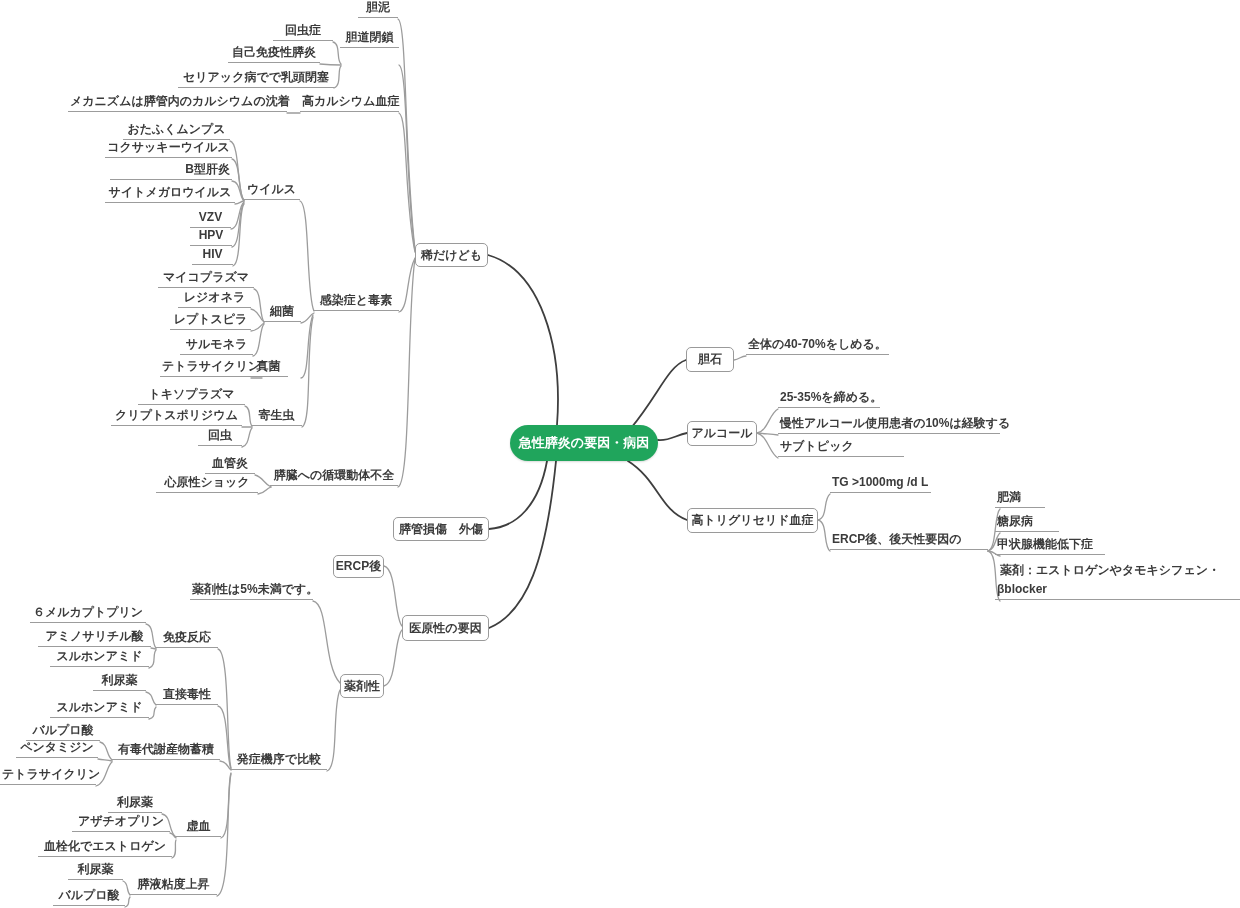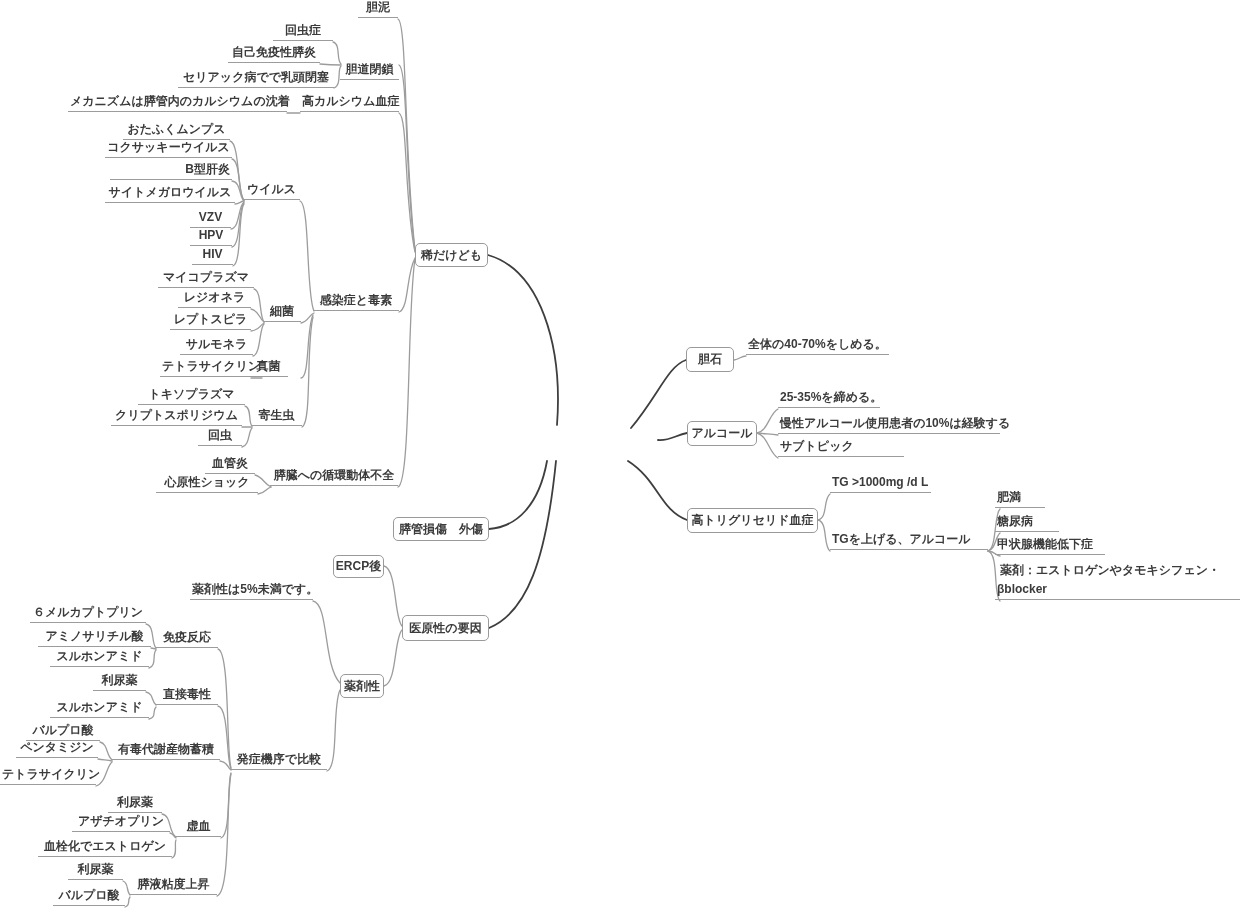--- a/index.html
+++ b/index.html
@@ -100,21 +100,21 @@
       <path d="M488,255 C540,270 563,345 557,425" stroke="#3e3e3e" stroke-width="1.8" stroke-linecap="round" fill="none"></path>
       <path d="M631,428 C658,396 668,366 686,360" stroke="#3e3e3e" stroke-width="1.8" stroke-linecap="round" fill="none"></path>
       <path d="M658,440 C670,441 676,435 687,433" stroke="#3e3e3e" stroke-width="1.8" stroke-linecap="round" fill="none"></path>
       <path d="M628,461 C658,480 660,510 687,520" stroke="#3e3e3e" stroke-width="1.8" stroke-linecap="round" fill="none"></path>
       <path d="M547,461 C539,505 517,527 489,529" stroke="#3e3e3e" stroke-width="1.8" stroke-linecap="round" fill="none"></path>
       <path d="M556,461 C546,560 527,612 489,628" stroke="#3e3e3e" stroke-width="1.8" stroke-linecap="round" fill="none"></path>
     </svg>
   <div id="nodes">
       <div class="box" style="left: 415px; top: 243px; width: 73px; height: 24px; text-align: center;">稀だけども</div>
       <div class="t" style="left: 358px; top: 0px; width: 40px;">胆泥</div>
-      <div class="t" style="left: 340px; top: 62px; width: 59px;">胆道閉鎖</div>
+      <div class="t" style="left: 340px; top: 30px; width: 59px;">胆道閉鎖</div>
       <div class="t" style="left: 273px; top: 23px; width: 60px;">回虫症</div>
       <div class="t" style="left: 228px; top: 45px; width: 92px;">自己免疫性膵炎</div>
       <div class="t" style="left: 178px; top: 70px; width: 156px;">セリアック病でで乳頭閉塞</div>
       <div class="t" style="left: 300px; top: 94px; width: 99px;">高カルシウム血症</div>
       <div class="t" style="left: 68px; top: 94px; width: 219px;">メカニズムは膵管内のカルシウムの沈着</div>
       <div class="t" style="left: 313px; top: 293px; width: 86px;">感染症と毒素</div>
       <div class="t" style="left: 243px; top: 182px; width: 57px;">ウイルス</div>
       <div class="t" style="left: 123px; top: 122px; width: 107px;">おたふくムンプス</div>
       <div class="t" style="left: 105px; top: 140px; width: 127px;">コクサッキーウイルス</div>
       <div class="t r" style="left: 110px; top: 162px; width: 122px;">B型肝炎</div>
@@ -137,21 +137,21 @@
       <div class="t" style="left: 205px; top: 456px; width: 50px;">血管炎</div>
       <div class="t" style="left: 156px; top: 475px; width: 102px;">心原性ショック</div>
       <div class="box" style="left: 686px; top: 347px; width: 48px; height: 25px;">胆石</div>
       <div class="t l" style="left: 746px; top: 337px; width: 143px;">全体の40-70%をしめる。</div>
       <div class="box" style="left: 687px; top: 421px; width: 70px; height: 25px;">アルコール</div>
       <div class="t l" style="left: 778px; top: 390px; width: 102px;">25-35%を締める。</div>
       <div class="t l" style="left: 778px; top: 416px; width: 222px;">慢性アルコール使用患者の10%は経験する</div>
       <div class="t l" style="left: 778px; top: 439px; width: 126px;">サブトピック</div>
       <div class="box" style="left: 687px; top: 508px; width: 131px; height: 25px;">高トリグリセリド血症</div>
       <div class="t l" style="left: 830px; top: 475px; width: 101px;">TG &gt;1000mg /d L</div>
-      <div class="t l" style="left: 830px; top: 532px; width: 158px;">TGを上げる、アルコール</div>
+      <div class="t l" style="left: 830px; top: 532px; width: 158px;">ERCP後、後天性要因の</div>
       <div class="t l" style="left: 995px; top: 490px; width: 50px;">肥満</div>
       <div class="t l" style="left: 995px; top: 514px; width: 64px;">糖尿病</div>
       <div class="t l" style="left: 995px; top: 537px; width: 110px;">甲状腺機能低下症</div>
       <div class="t l nol" style="left: 998px; top: 563px; width: 200px;">薬剤：エストロゲンやタモキシフェン・</div>
       <div class="t l" style="left: 995px; top: 582px; width: 245px;">βblocker</div>
       <div class="box" style="left: 393px; top: 517px; width: 96px; height: 24px;">膵管損傷　外傷</div>
       <div class="box" style="left: 402px; top: 615px; width: 87px; height: 26px;">医原性の要因</div>
       <div class="box" style="left: 333px; top: 555px; width: 51px; height: 23px;">ERCP後</div>
       <div class="box" style="left: 340px; top: 674px; width: 44px; height: 24px;">薬剤性</div>
       <div class="t" style="left: 190px; top: 582px; width: 123px;">薬剤性は5%未満です。</div>
@@ -168,13 +168,14 @@
       <div class="t" style="left: 16px; top: 740px; width: 82px;">ペンタミジン</div>
       <div class="t" style="left: 0px; top: 767px; width: 96px;">テトラサイクリン</div>
       <div class="t" style="left: 176px; top: 819px; width: 45px;">虚血</div>
       <div class="t" style="left: 108px; top: 795px; width: 54px;">利尿薬</div>
       <div class="t" style="left: 72px; top: 814px; width: 98px;">アザチオプリン</div>
       <div class="t" style="left: 38px; top: 839px; width: 134px;">血栓化でエストロゲン</div>
       <div class="t" style="left: 130px; top: 877px; width: 87px;">膵液粘度上昇</div>
       <div class="t" style="left: 68px; top: 862px; width: 55px;">利尿薬</div>
       <div class="t" style="left: 53px; top: 888px; width: 72px;">バルプロ酸</div>
     </div>
+  <div class="center-pill" style="left:510px;top:425px;width:148px;height:36px;">急性膵炎の要因・病因</div>
 </div>
 
 </body></html>

